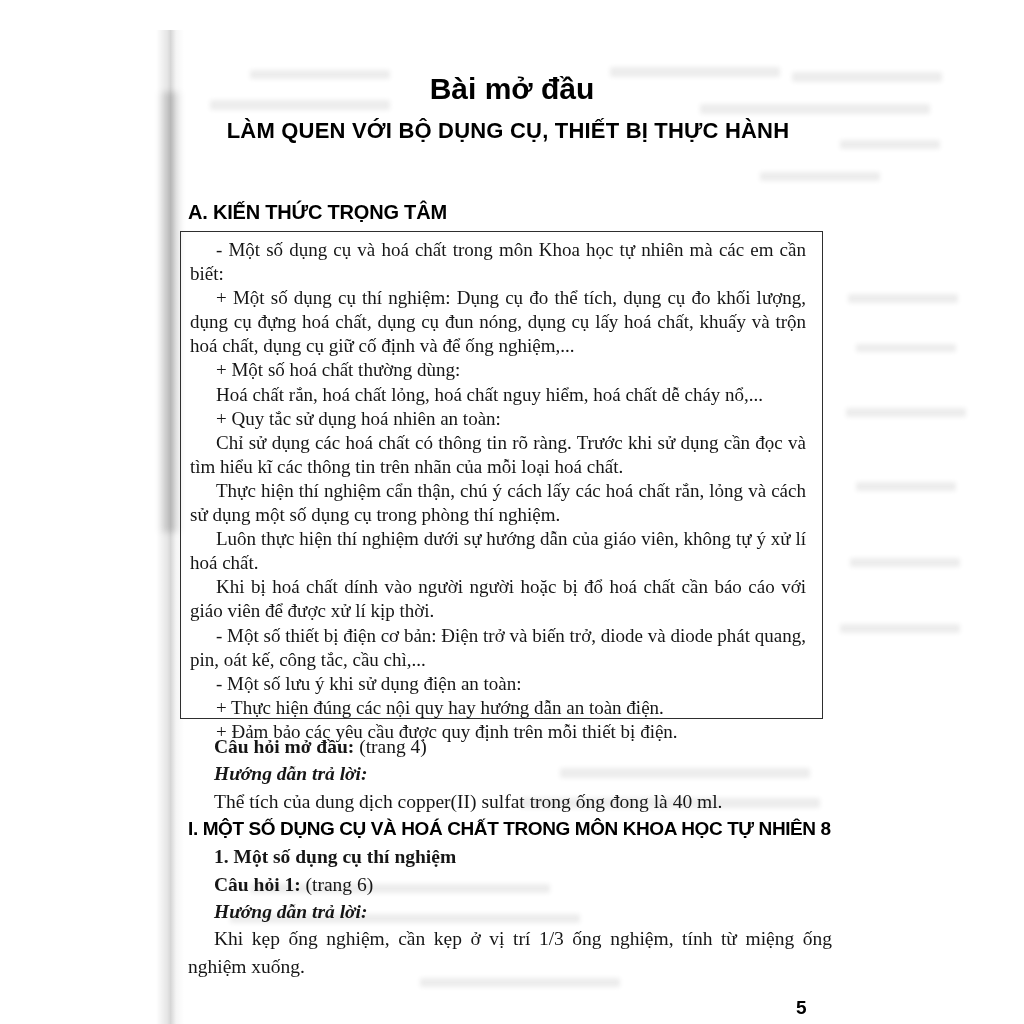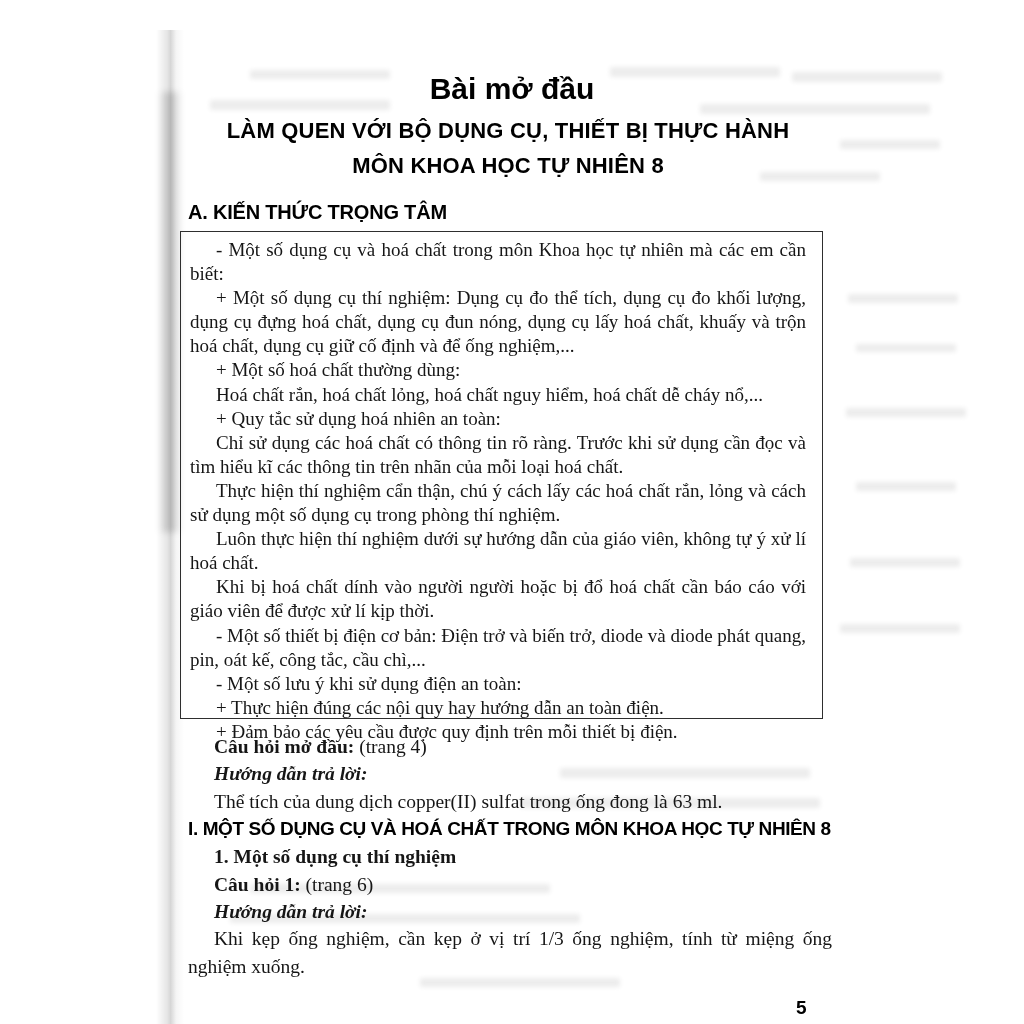--- a/index.html
+++ b/index.html
@@ -135,21 +135,20 @@
   <div class="ghost" style="left:560px; top:756px; width:250px; height:10px;"></div>
   <div class="ghost" style="left:520px; top:786px; width:300px; height:10px;"></div>
   <div class="ghost" style="left:250px; top:872px; width:300px; height:9px;"></div>
   <div class="ghost" style="left:230px; top:902px; width:350px; height:9px;"></div>
   <div class="ghost" style="left:420px; top:966px; width:200px; height:9px;"></div>
 
   <div class="content">
 
     <div class="page-title">Bài mở đầu</div>
     <div class="page-subtitle sub1">LÀM QUEN VỚI BỘ DỤNG CỤ, THIẾT BỊ THỰC HÀNH</div>
-    <div class="page-subtitle sub2">MÔN KHOA HỌC TỰ NHIÊN 8</div>
 
     <div class="sec-heading heading-a">A. KIẾN THỨC TRỌNG TÂM</div>
 
     <div class="kb-box">
       <p>- Một số dụng cụ và hoá chất trong môn Khoa học tự nhiên mà các em cần biết:</p>
       <p>+ Một số dụng cụ thí nghiệm: Dụng cụ đo thể tích, dụng cụ đo khối lượng, dụng cụ đựng hoá chất, dụng cụ đun nóng, dụng cụ lấy hoá chất, khuấy và trộn hoá chất, dụng cụ giữ cố định và để ống nghiệm,...</p>
       <p>+ Một số hoá chất thường dùng:</p>
       <p>Hoá chất rắn, hoá chất lỏng, hoá chất nguy hiểm, hoá chất dễ cháy nổ,...</p>
       <p>+ Quy tắc sử dụng hoá nhiên an toàn:</p>
       <p>Chỉ sử dụng các hoá chất có thông tin rõ ràng. Trước khi sử dụng cần đọc và tìm hiểu kĩ các thông tin trên nhãn của mỗi loại hoá chất.</p>
@@ -162,21 +161,21 @@
       <p>+ Đảm bảo các yêu cầu được quy định trên mỗi thiết bị điện.</p>
     </div>
 
     <div class="bottom">
 
 
       <div class="qline"><span class="q-label">Câu hỏi mở đầu:</span><span> (trang 4)</span></div>
 
       <div class="qline guide-label">Hướng dẫn trả lời:</div>
 
-      <div class="qline">Thể tích của dung dịch copper(II) sulfat trong ống đong là 63 ml.</div>
+      <div class="qline">Thể tích của dung dịch copper(II) sulfat trong ống đong là 40 ml.</div>
 
       <div class="heading-i">I. MỘT SỐ DỤNG CỤ VÀ HOÁ CHẤT TRONG MÔN KHOA HỌC TỰ NHIÊN 8</div>
 
       <div class="sub-num-heading">1. Một số dụng cụ thí nghiệm</div>
 
       <div class="qline"><span class="q-label">Câu hỏi 1:</span><span> (trang 6)</span></div>
 
       <div class="qline guide-label">Hướng dẫn trả lời:</div>
 
       <p class="answer">Khi kẹp ống nghiệm, cần kẹp ở vị trí 1/3 ống nghiệm, tính từ miệng ống nghiệm xuống.</p>

